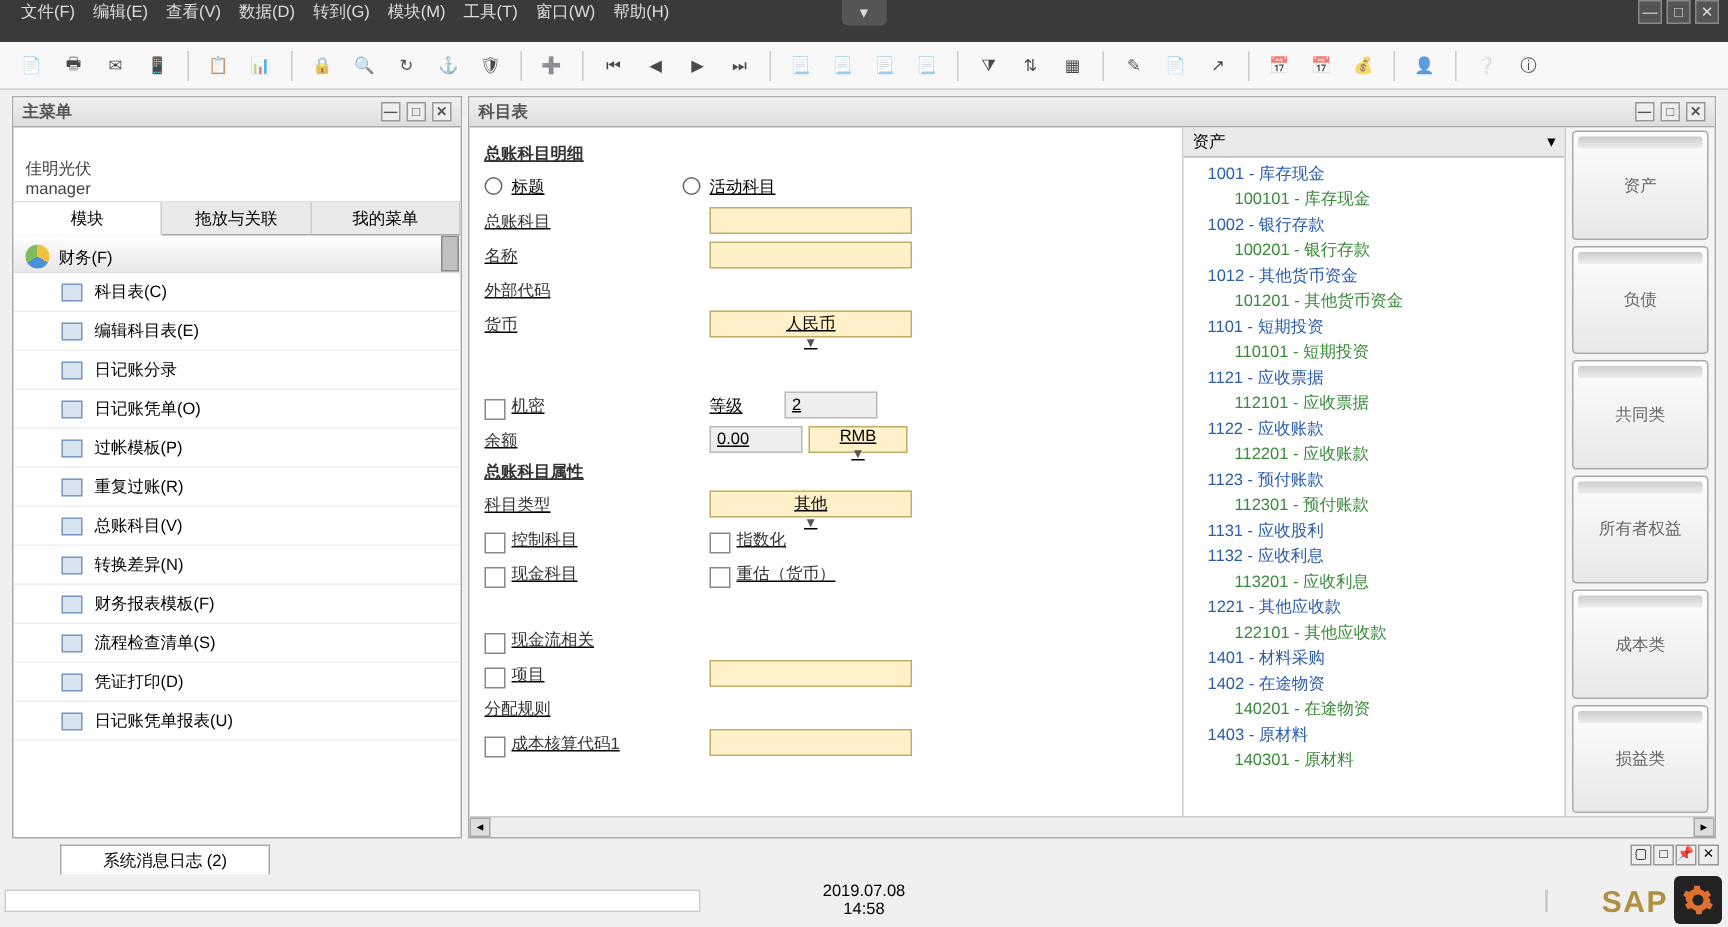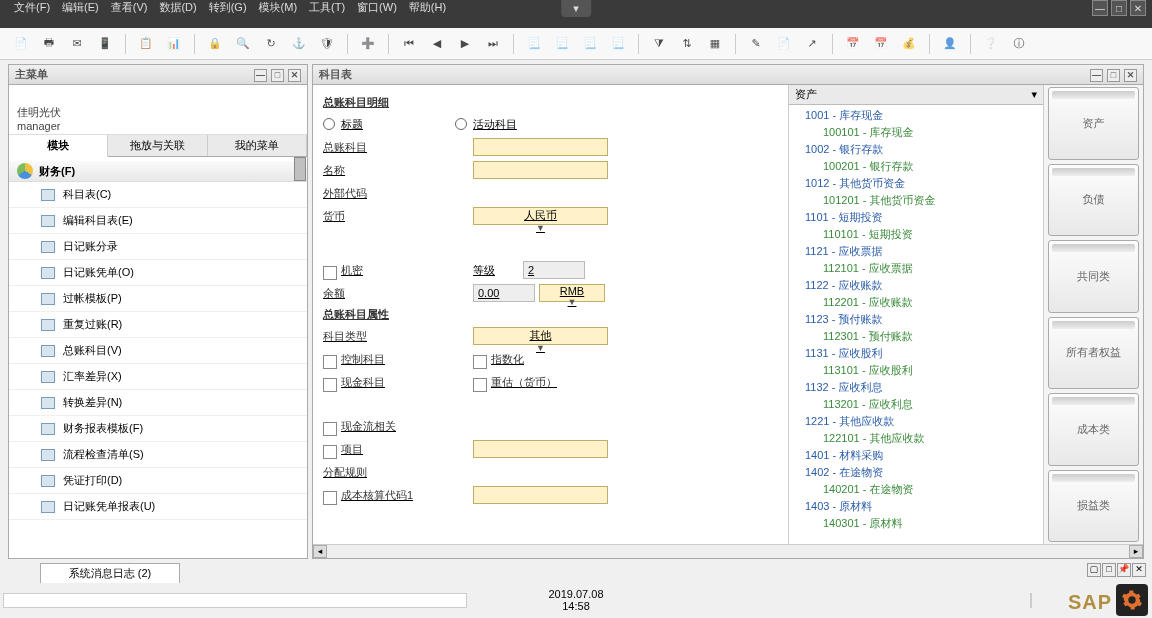--- a/index.html
+++ b/index.html
@@ -14,23 +14,23 @@
 .toolbar .sep { width: 1px; height: 20px; background: #ccc; margin: 0 3px; }
 .workspace { display: flex; position: absolute; top: 60px; bottom: 55px; left: 0; right: 0; padding: 4px 8px; gap: 4px; }
 .panel { background: #fff; border: 1px solid #aaa; display: flex; flex-direction: column; position: relative; }
 .panel-header { background: linear-gradient(#f0f0f0,#ddd); border-bottom: 1px solid #aaa; padding: 2px 6px; font-weight: bold; color: #555; display:flex; justify-content: space-between; align-items:center; }
 .panel-header .ph-controls span { width:13px; height:13px; border:1px solid #999; background:#eee; display:inline-block; margin-left:1px; font-size:9px; text-align:center; line-height:11px; cursor:pointer; }
 .left-panel { width: 300px; gap: 18px; }
 .left-body { flex:1; display:flex; flex-direction:column; overflow:hidden; }
 .org-info { padding: 2px 8px; color:#444; border-bottom:1px solid #ddd; }
 .tabs { display:flex; border-bottom:1px solid #aaa; }
 .tabs .tab { flex:1; text-align:center; padding:3px 0; border-right:1px solid #ccc; background:#eaeaea; cursor:pointer; }
-.tabs .tab.active { background:#fff; font-weight:bold; border-bottom:1px solid #fff; margin-bottom:-1px; }
+.tabs .tab.active { background:#fff; font-weight:normal; border-bottom:1px solid #fff; margin-bottom:-1px; }
 .tree { flex:1; overflow-y:auto; padding: 4px 0; position:relative; }
-.tree-root { display:flex; align-items:center; padding:2px 8px; font-weight:bold; background:linear-gradient(#fafafa,#e8e8e8); border-bottom:1px solid #ddd; }
+.tree-root { display:flex; align-items:center; padding:2px 8px; font-weight:normal; background:linear-gradient(#fafafa,#e8e8e8); border-bottom:1px solid #ddd; }
 .tree-root .pie { width:16px; height:16px; border-radius:50%; background: conic-gradient(#f0c040 0 120deg,#4a90d9 120deg 240deg,#7cbb5e 240deg 360deg); margin-right:6px; }
 .tree-item { display:flex; align-items:center; padding:5px 0 5px 32px; cursor:pointer; border-bottom:1px solid #eee; }
 .tree-item .ficon { width:14px; height:12px; background:#d8e4f0; border:1px solid #7a9ac0; margin-right:8px; }
 .tree-scroll-handle { position:absolute; right:1px; top:0; width:12px; height:24px; background:#c0c0c0; border:1px solid #888; }
 .right-panel { flex:1; }
 .right-body { flex:1; display:flex; overflow:hidden; }
 .form-area { flex:1; padding:6px 10px; overflow-y:auto; position:relative;text-decoration:underline; }
 .section-title { font-weight:bold; text-decoration:underline; margin:4px 0; color:#333; }
 .form-row { display:flex; align-items:center; margin:3px 0; height:20px; }
 .form-row .lbl { width:120px; color:#333; }
@@ -179,24 +179,20 @@
             <div class="tree-item">
               <span class="ficon"></span>
               <span>重复过账(R)</span>
             </div>
             <div class="tree-item">
               <span class="ficon"></span>
               <span>总账科目(V)</span>
             </div>
             <div class="tree-item">
               <span class="ficon"></span>
-              <span>汇率差异(X)</span>
-            </div>
-            <div class="tree-item">
-              <span class="ficon"></span>
               <span>转换差异(N)</span>
             </div>
             <div class="tree-item">
               <span class="ficon"></span>
               <span>财务报表模板(F)</span>
             </div>
             <div class="tree-item">
               <span class="ficon"></span>
               <span>流程检查清单(S)</span>
             </div>
@@ -322,21 +318,20 @@
             <div class="lvl2">101201 - 其他货币资金</div>
             <div class="lvl1">1101 - 短期投资</div>
             <div class="lvl2">110101 - 短期投资</div>
             <div class="lvl1">1121 - 应收票据</div>
             <div class="lvl2">112101 - 应收票据</div>
             <div class="lvl1">1122 - 应收账款</div>
             <div class="lvl2">112201 - 应收账款</div>
             <div class="lvl1">1123 - 预付账款</div>
             <div class="lvl2">112301 - 预付账款</div>
             <div class="lvl1">1131 - 应收股利</div>
-            <div class="lvl2">113101 - 应收股利</div>
             <div class="lvl1">1132 - 应收利息</div>
             <div class="lvl2">113201 - 应收利息</div>
             <div class="lvl1">1221 - 其他应收款</div>
             <div class="lvl2">122101 - 其他应收款</div>
             <div class="lvl1">1401 - 材料采购</div>
             <div class="lvl1">1402 - 在途物资</div>
             <div class="lvl2">140201 - 在途物资</div>
             <div class="lvl1">1403 - 原材料</div>
             <div class="lvl2">140301 - 原材料</div>
           </div>

